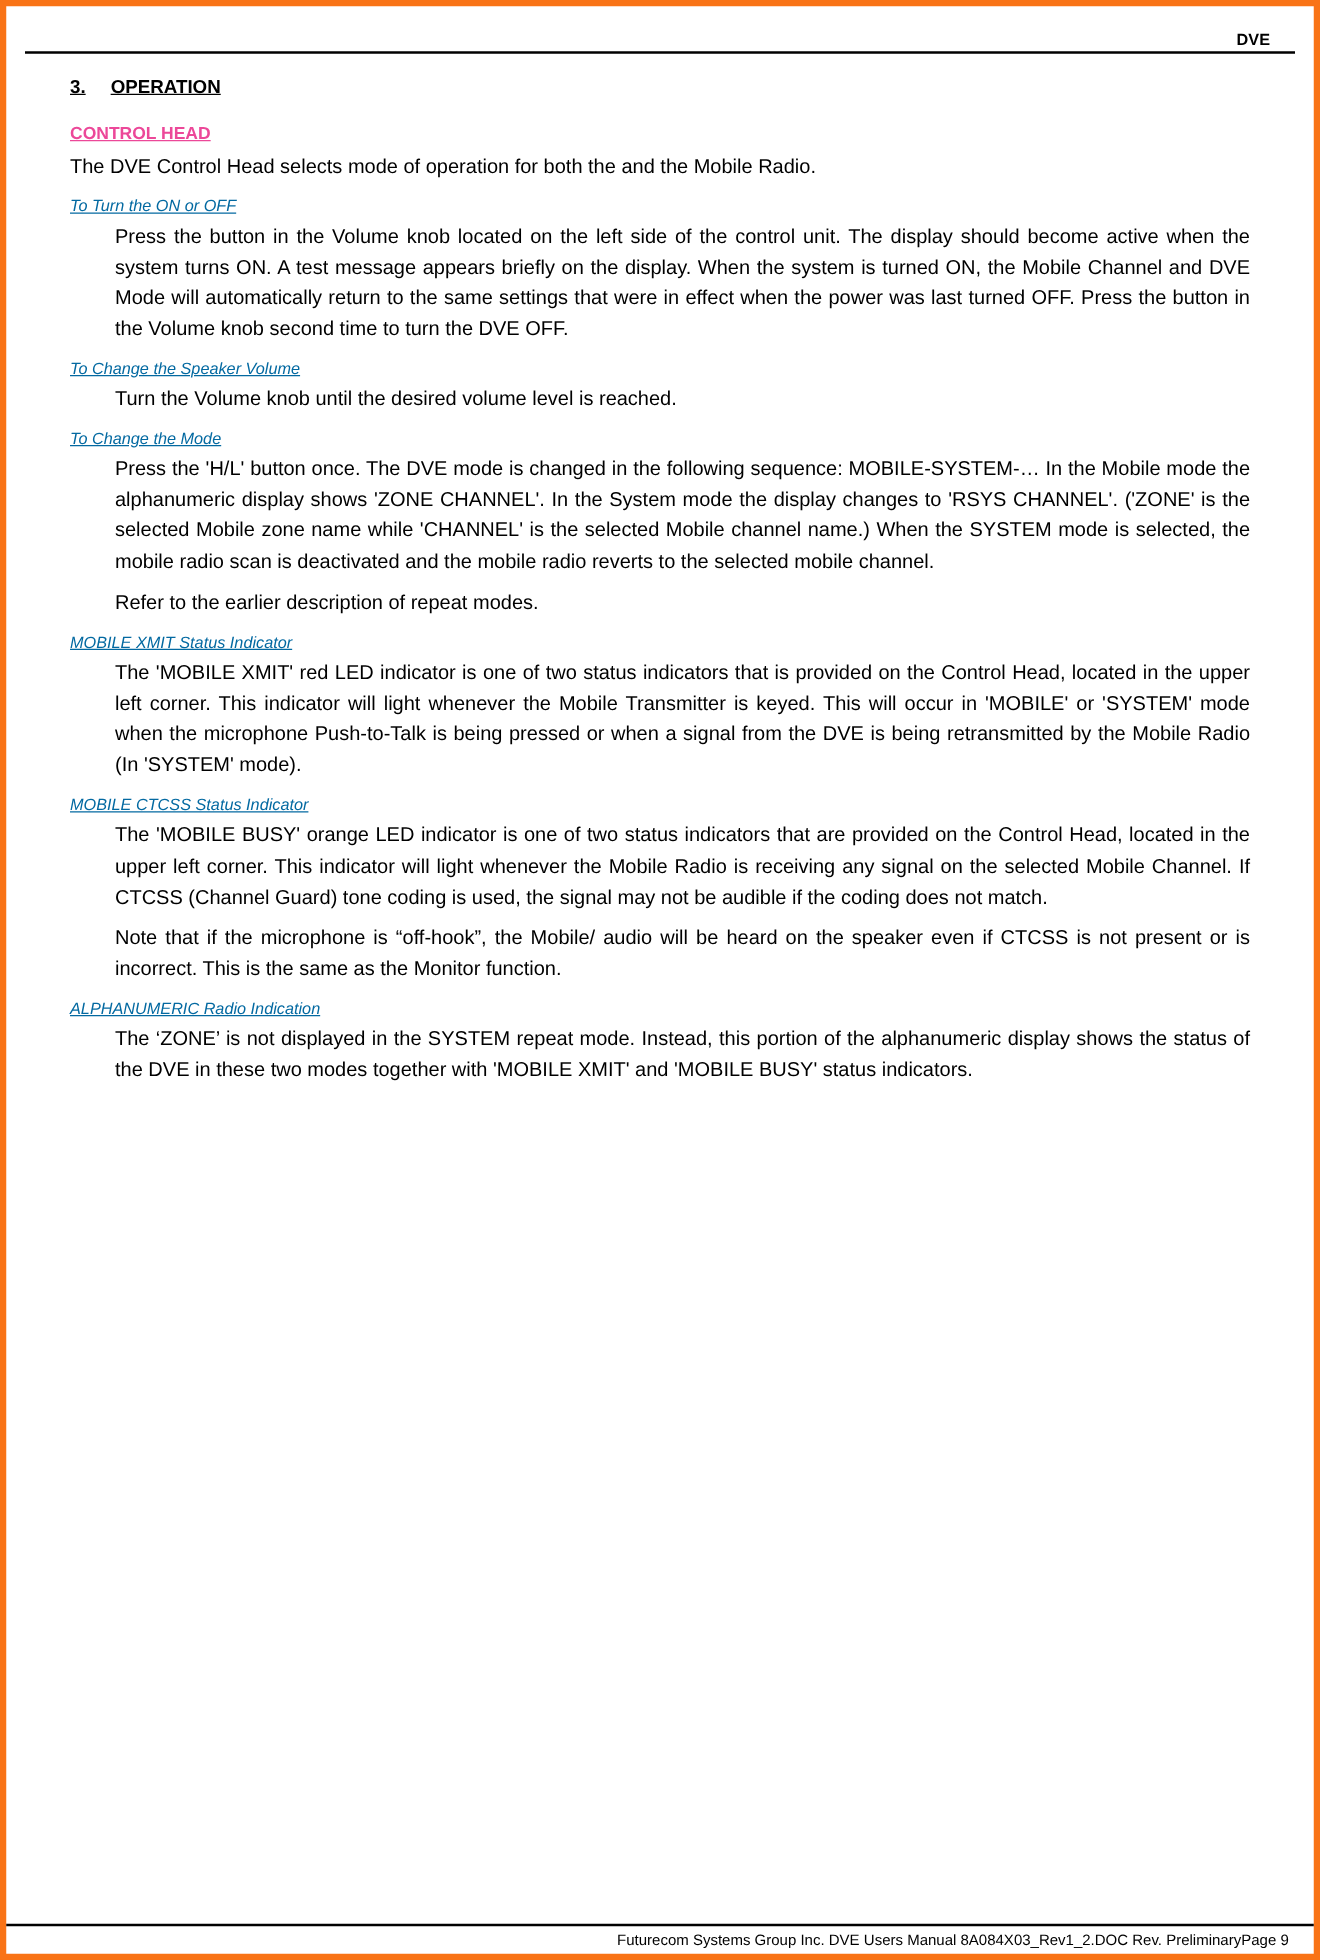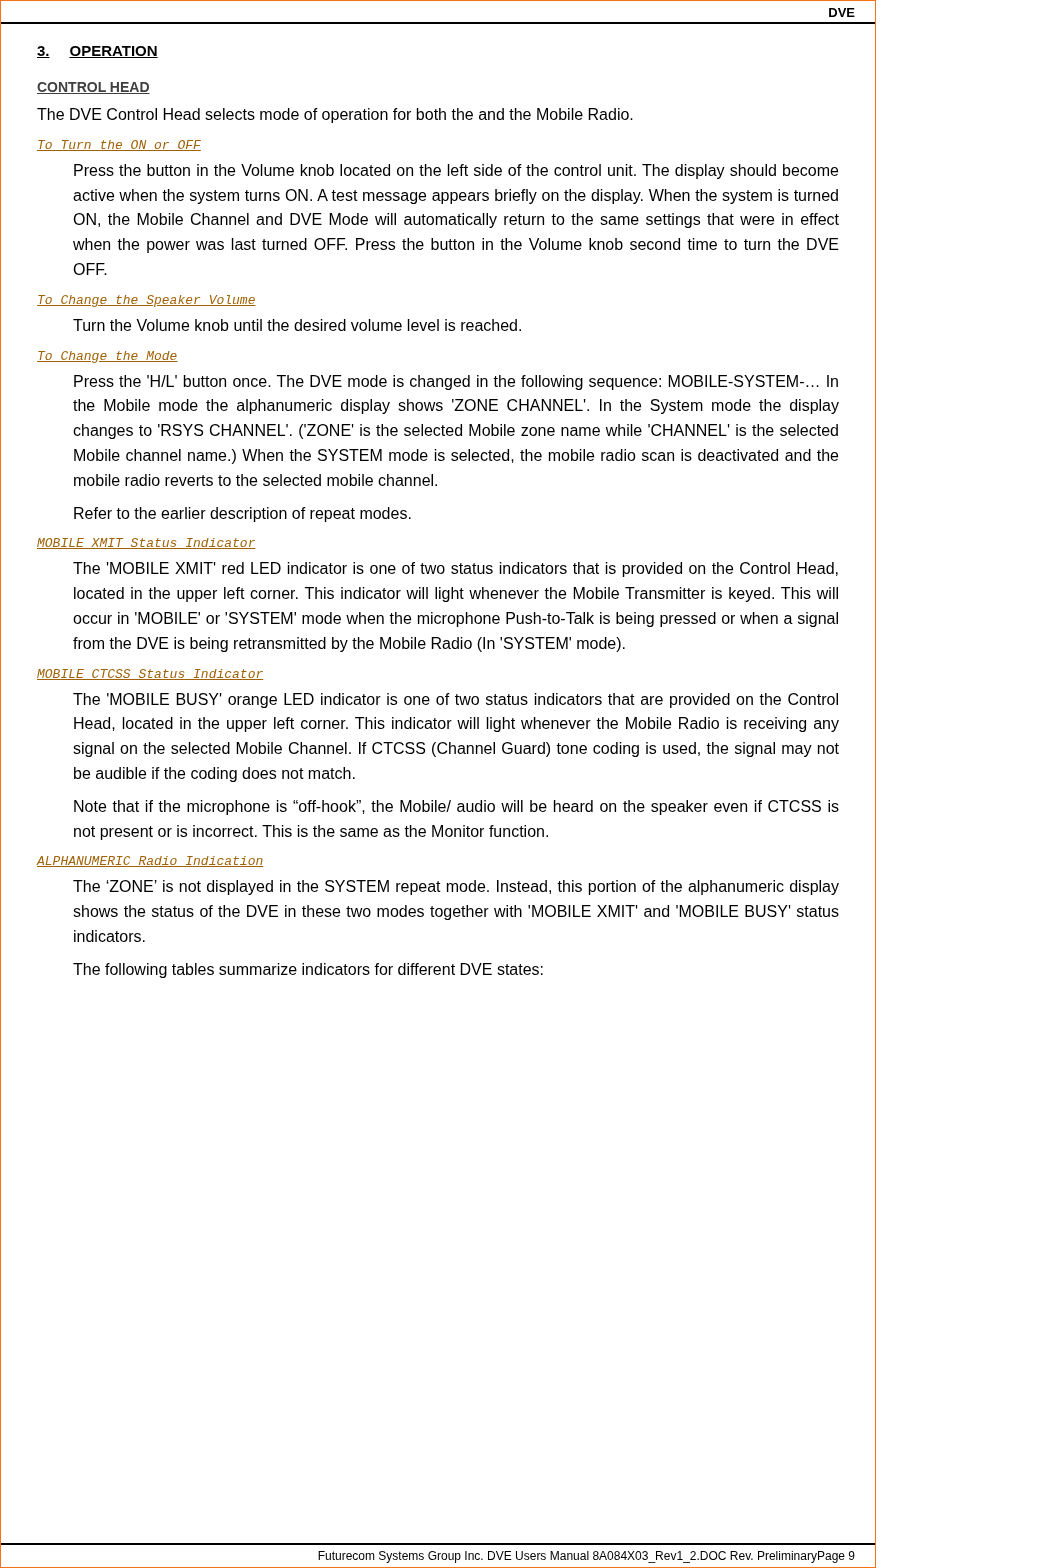--- a/index.html
+++ b/index.html
@@ -10,25 +10,25 @@
     body {
       font-family: Arial, sans-serif;
       font-size: 13px;
       color: #000;
       background: #fff;
       width: 1056px;
       min-height: 1568px;
       position: relative;
     }
     .page-container {
-      width: 876px;
+      width: 1056px;
       min-height: 1568px;
-      padding: 0;
+      padding: 15px;
       position: relative;
-      border: 1px solid #f97316;
+      border: 5px solid #f97316;
     }
     .header-bar {
       display: flex;
       justify-content: flex-end;
       padding: 4px 20px 2px 20px;
       border-bottom: 2px solid #000;
       font-weight: bold;
       font-size: 13px;
     }
     .content {
@@ -43,31 +43,30 @@
       gap: 20px;
     }
     .section-number {
       font-size: 15px;
       font-weight: bold;
     }
     .control-head-heading {
       font-size: 14px;
       font-weight: bold;
       text-decoration: underline;
-      color: #404040;
+      color: #ec4899;
       margin-bottom: 8px;
     }
     .subsection-title {
       font-size: 13px;
       font-style: italic;
       text-decoration: underline;
-      color: #a16207;
+      color: #0369a1;
       margin-bottom: 6px;
       margin-top: 10px;
-      font-family: Liberation Mono, monospace;
     }
     .body-text {
       font-size: 16px;
       line-height: 1.55;
       text-align: justify;
       margin-bottom: 8px;
     }
     .indented {
       margin-left: 36px;
     }
@@ -141,21 +140,20 @@
 
     <div class="subsection-title">MOBILE XMIT Status Indicator</div>
     <p class="body-text indented">The 'MOBILE XMIT' red LED indicator is one of two status indicators that is provided on the Control Head, located in the upper left corner. This indicator will light whenever the Mobile Transmitter is keyed. This will occur in 'MOBILE' or 'SYSTEM' mode when the microphone Push-to-Talk is being pressed or when a signal from the DVE is being retransmitted by the Mobile Radio (In 'SYSTEM' mode).</p>
 
     <div class="subsection-title">MOBILE CTCSS Status Indicator</div>
     <p class="body-text indented">The 'MOBILE BUSY' orange LED indicator is one of two status indicators that are provided on the Control Head, located in the upper left corner. This indicator will light whenever the Mobile Radio is receiving any signal on the selected Mobile Channel. If CTCSS (Channel Guard) tone coding is used, the signal may not be audible if the coding does not match.</p>
     <p class="body-text indented">Note that if the microphone is “off-hook”, the Mobile/ audio will be heard on the speaker even if CTCSS is not present or is incorrect. This is the same as the Monitor function.</p>
 
     <div class="subsection-title">ALPHANUMERIC Radio Indication</div>
     <p class="body-text indented">The ‘ZONE’ is not displayed in the SYSTEM repeat mode. Instead, this portion of the alphanumeric display shows the status of the DVE in these two modes together with 'MOBILE XMIT' and 'MOBILE BUSY' status indicators.</p>
-    <p class="body-text indented">The following tables summarize indicators for different DVE states:</p>
 
   </div>
 
   <div class="footer-bar">
     <span>Futurecom Systems Group Inc.  DVE Users Manual 8A084X03_Rev1_2.DOC Rev. Preliminary</span>
     <span>Page 9</span>
   </div>
 </div>
 
 </body></html>

